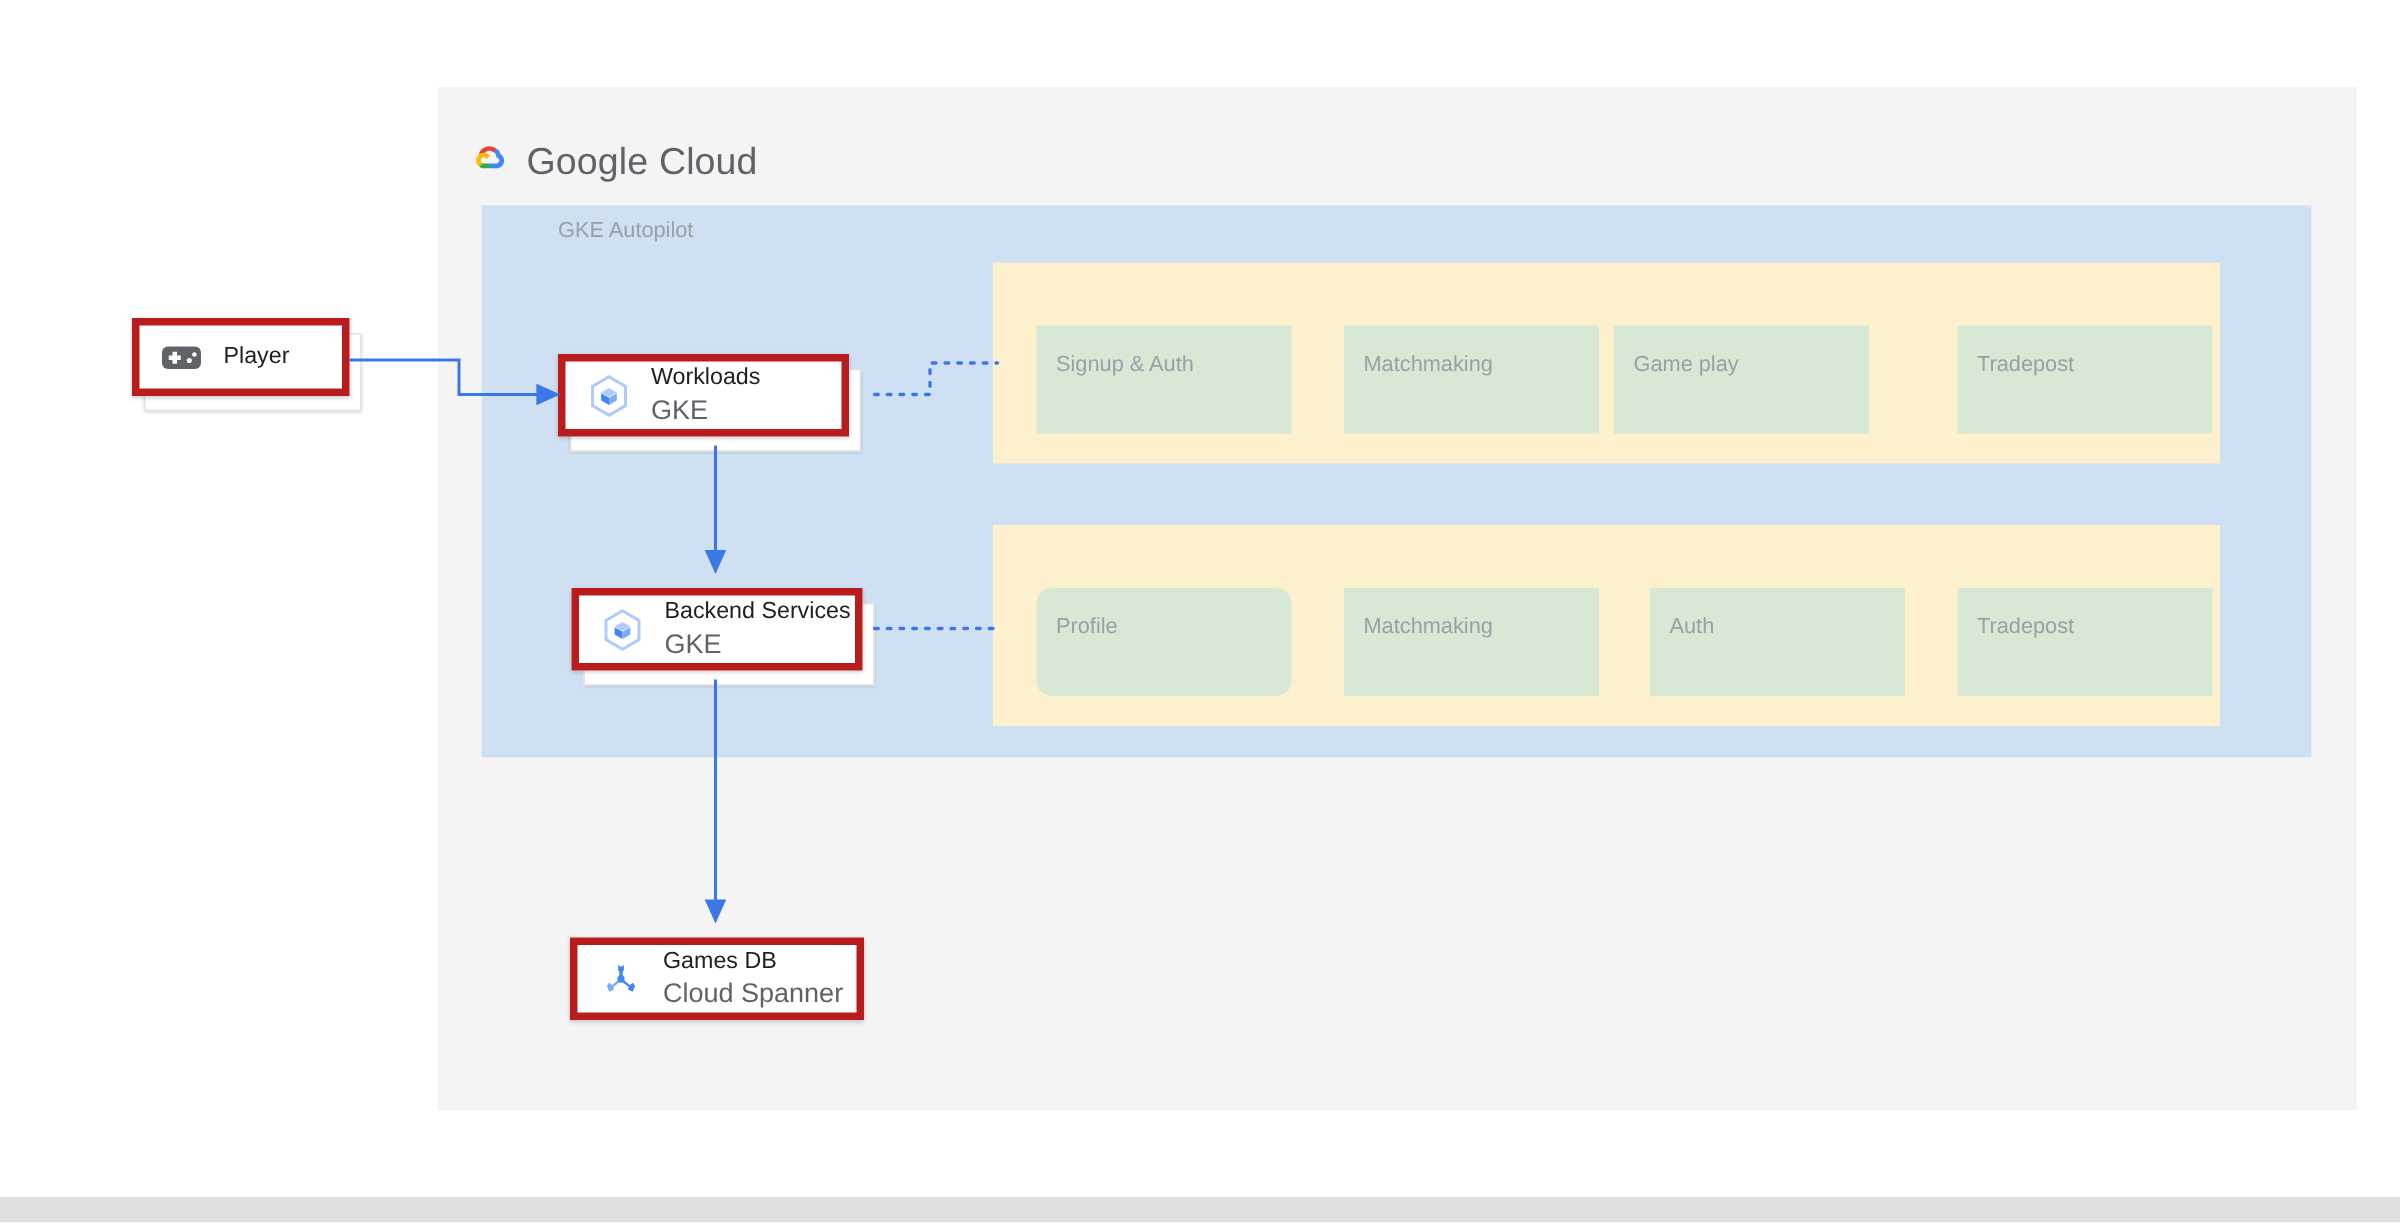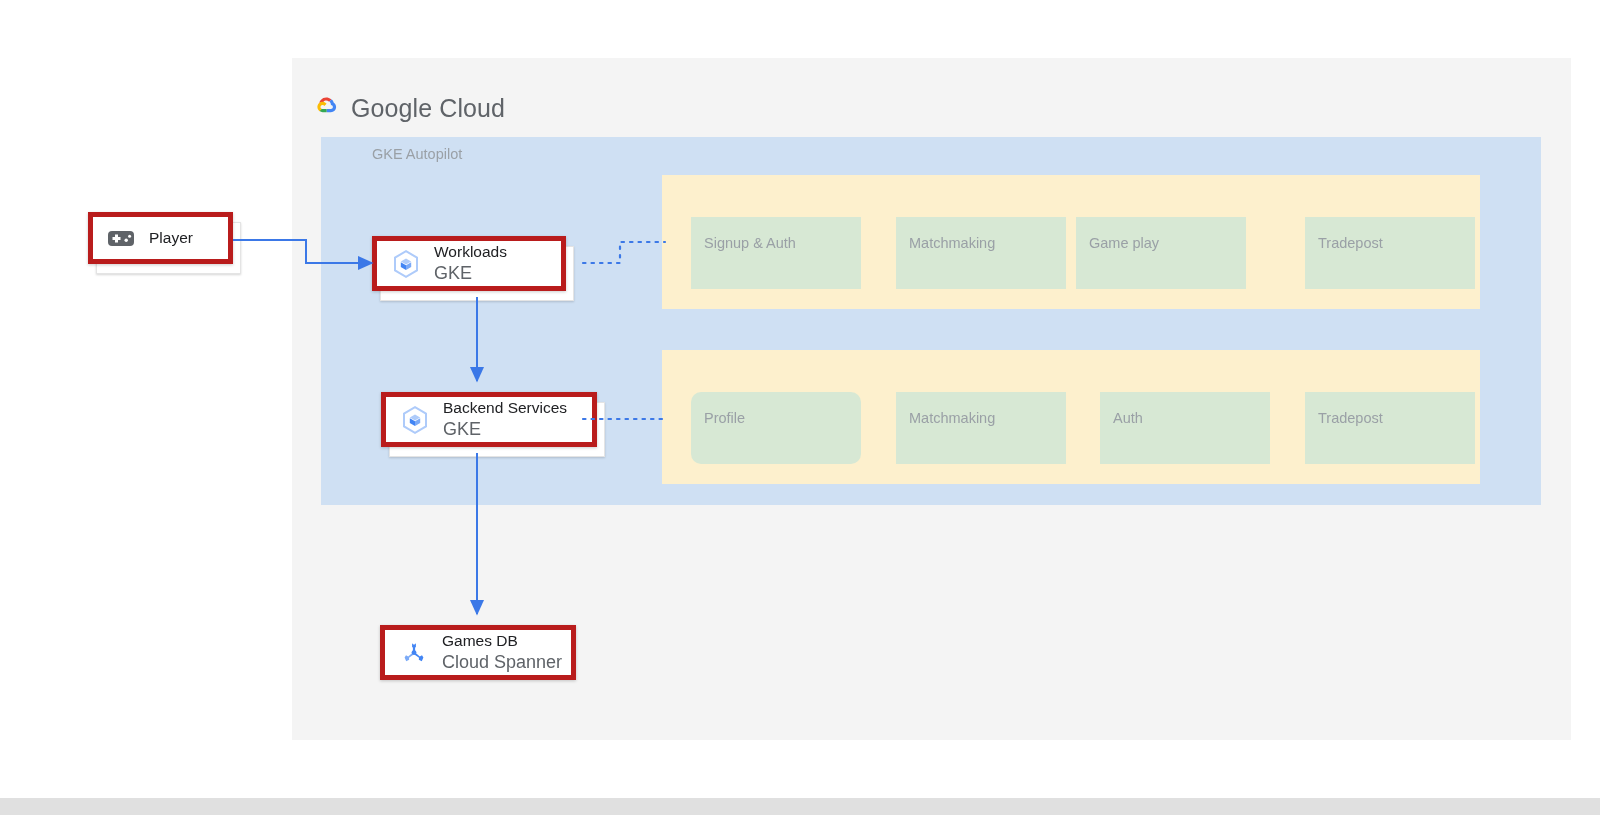--- a/index.html
+++ b/index.html
@@ -140,21 +140,21 @@
     font-size: 18px;
     color: #5f6368;
     line-height: 1.15;
     white-space: nowrap;
   }
   .node-icon { width: 30px; height: 30px; flex: 0 0 30px; }
 
   
   .node-player   { left: 88px;  top: 212px; width: 145px; height: 52px; }
   .node-workloads{ left: 372px; top: 236px; width: 194px; height: 55px; }
-  .node-backend  { left: 381px; top: 392px; width: 194px; height: 55px; padding-left: 22px; }
+  .node-backend  { left: 381px; top: 392px; width: 194px; height: 55px; }
   .node-gamesdb  { left: 380px; top: 625px; width: 196px; height: 55px; }
 
   
   .node-player .node-card { padding-left: 13px; gap: 13px; }
 
   
   .connectors {
     position: absolute;
     left: 0; top: 0;
     width: 1600px; height: 815px;

